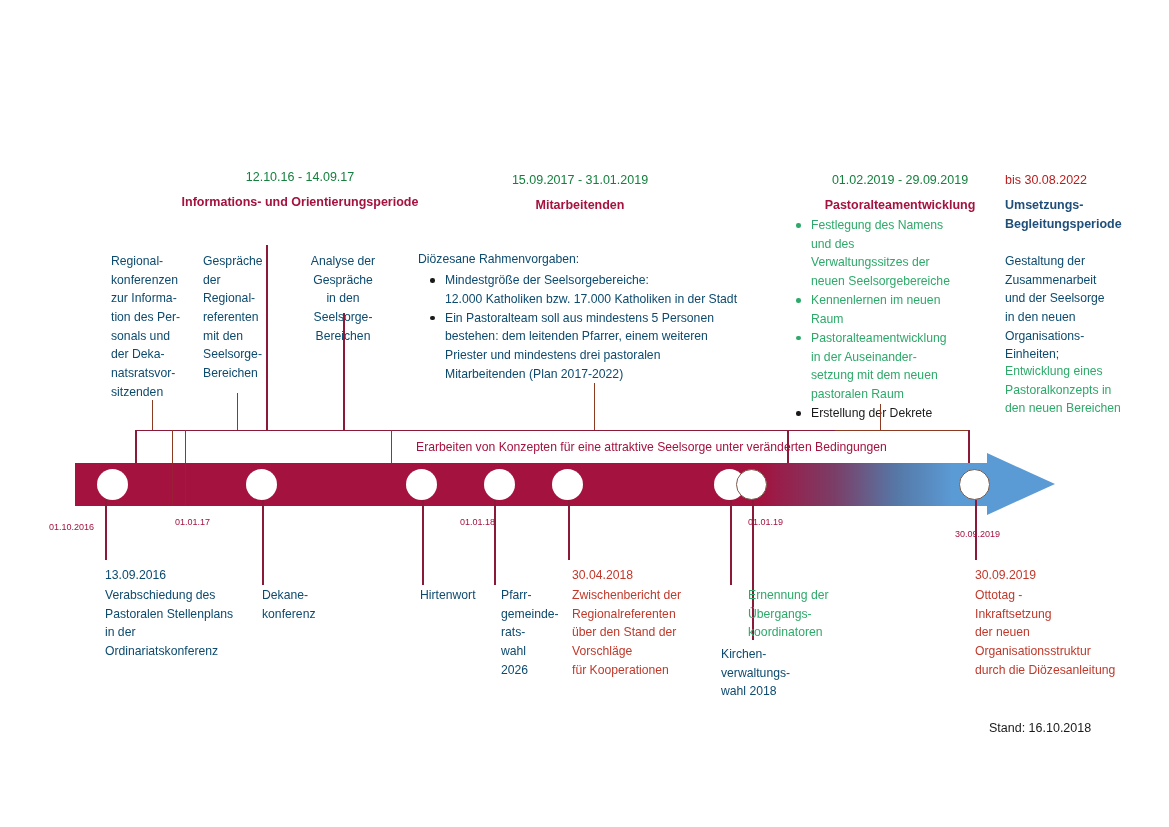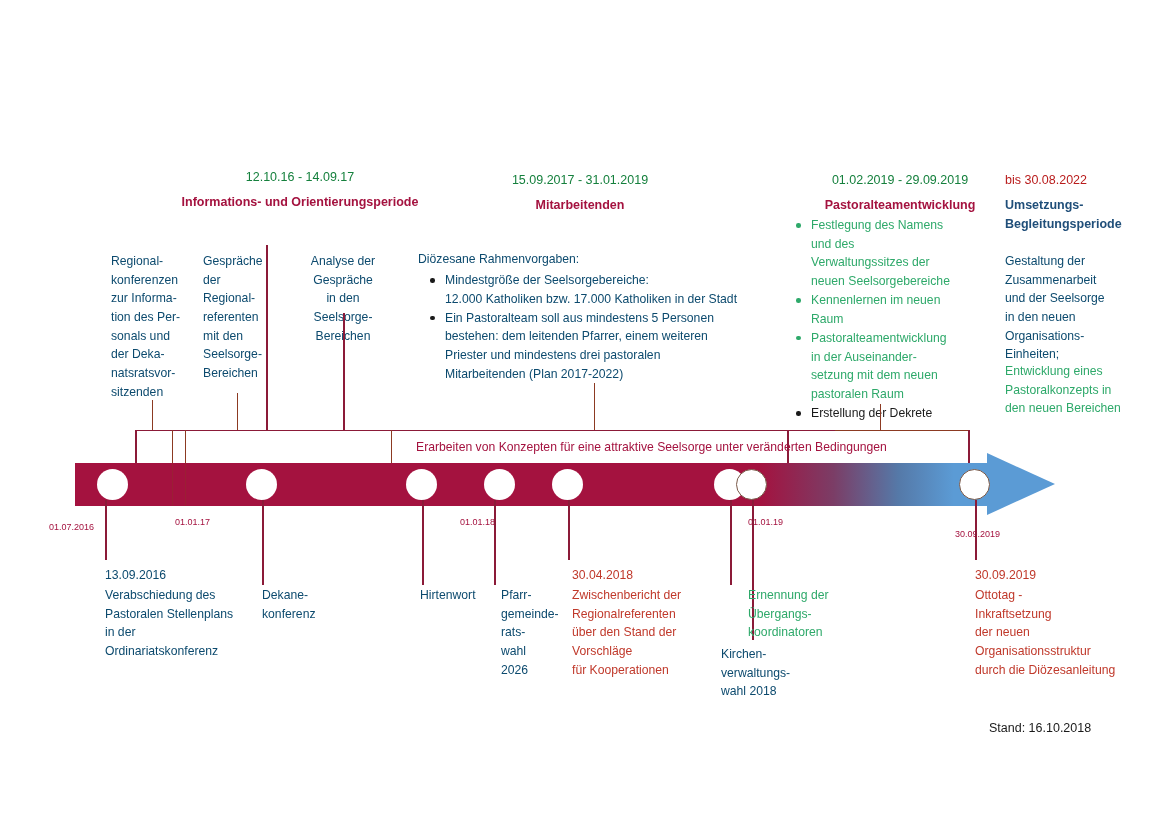--- a/index.html
+++ b/index.html
@@ -185,21 +185,21 @@
     <div class="node" style="left:22px;"></div>
     <div class="node" style="left:171px;"></div>
     <div class="node" style="left:331px;"></div>
     <div class="node" style="left:409px;"></div>
     <div class="node" style="left:477px;"></div>
     <div class="node" style="left:639px;"></div>
     <div class="node ring" style="left:661px;"></div>
     <div class="node ring" style="left:884px;"></div>
   </div>
 
-  <div class="blk small-date" style="left:49px;top:522px;">01.07.2016</div>
+  <div class="blk small-date" style="left:49px;top:522px;">01.10.2016</div>
   <div class="blk small-date" style="left:175px;top:517px;">01.01.17</div>
   <div class="blk small-date" style="left:460px;top:517px;">01.01.18</div>
   <div class="blk small-date" style="left:748px;top:517px;">01.01.19</div>
   <div class="blk small-date" style="left:955px;top:529px;">30.09.2019</div>
 
   <div class="vline" style="left:172px;top:463px;height:43px;opacity:.35;"></div>
   <div class="vline" style="left:185px;top:463px;height:43px;opacity:.35;"></div>
 
   <div class="vline th" style="left:105px;top:500px;height:60px;"></div>
   <div class="vline th" style="left:262px;top:500px;height:85px;"></div>

